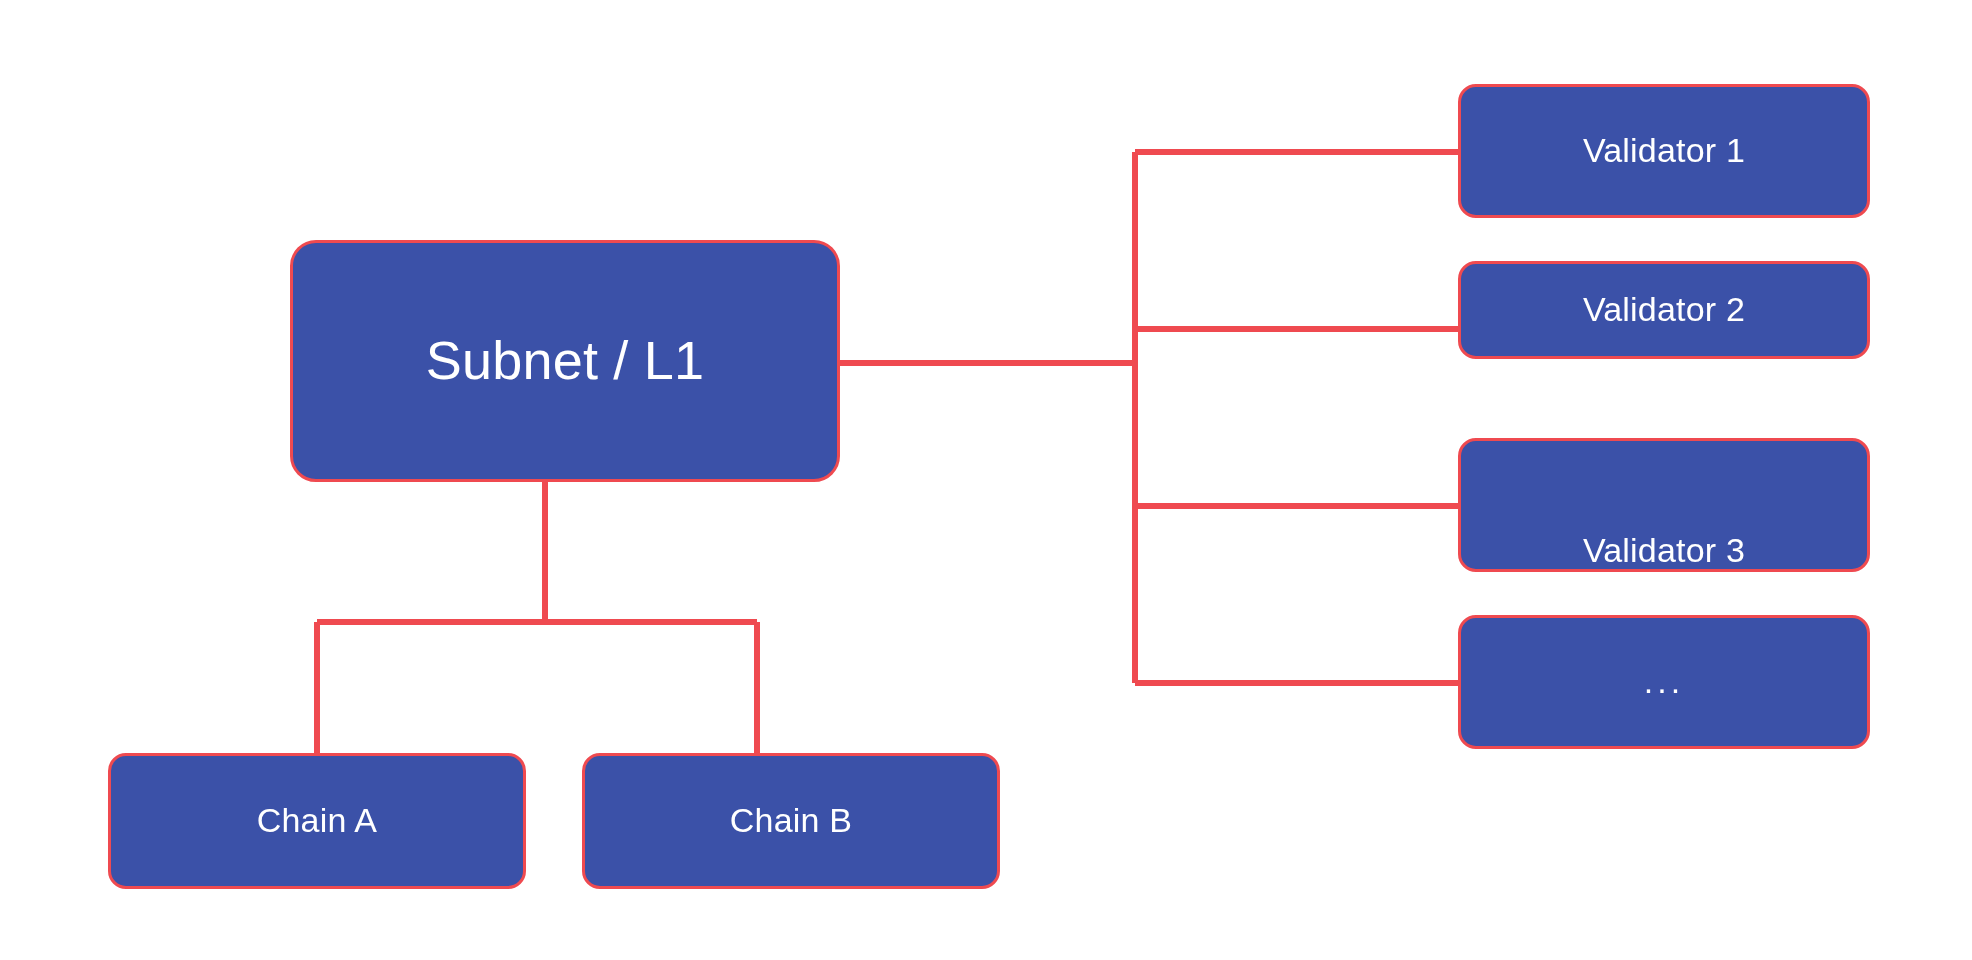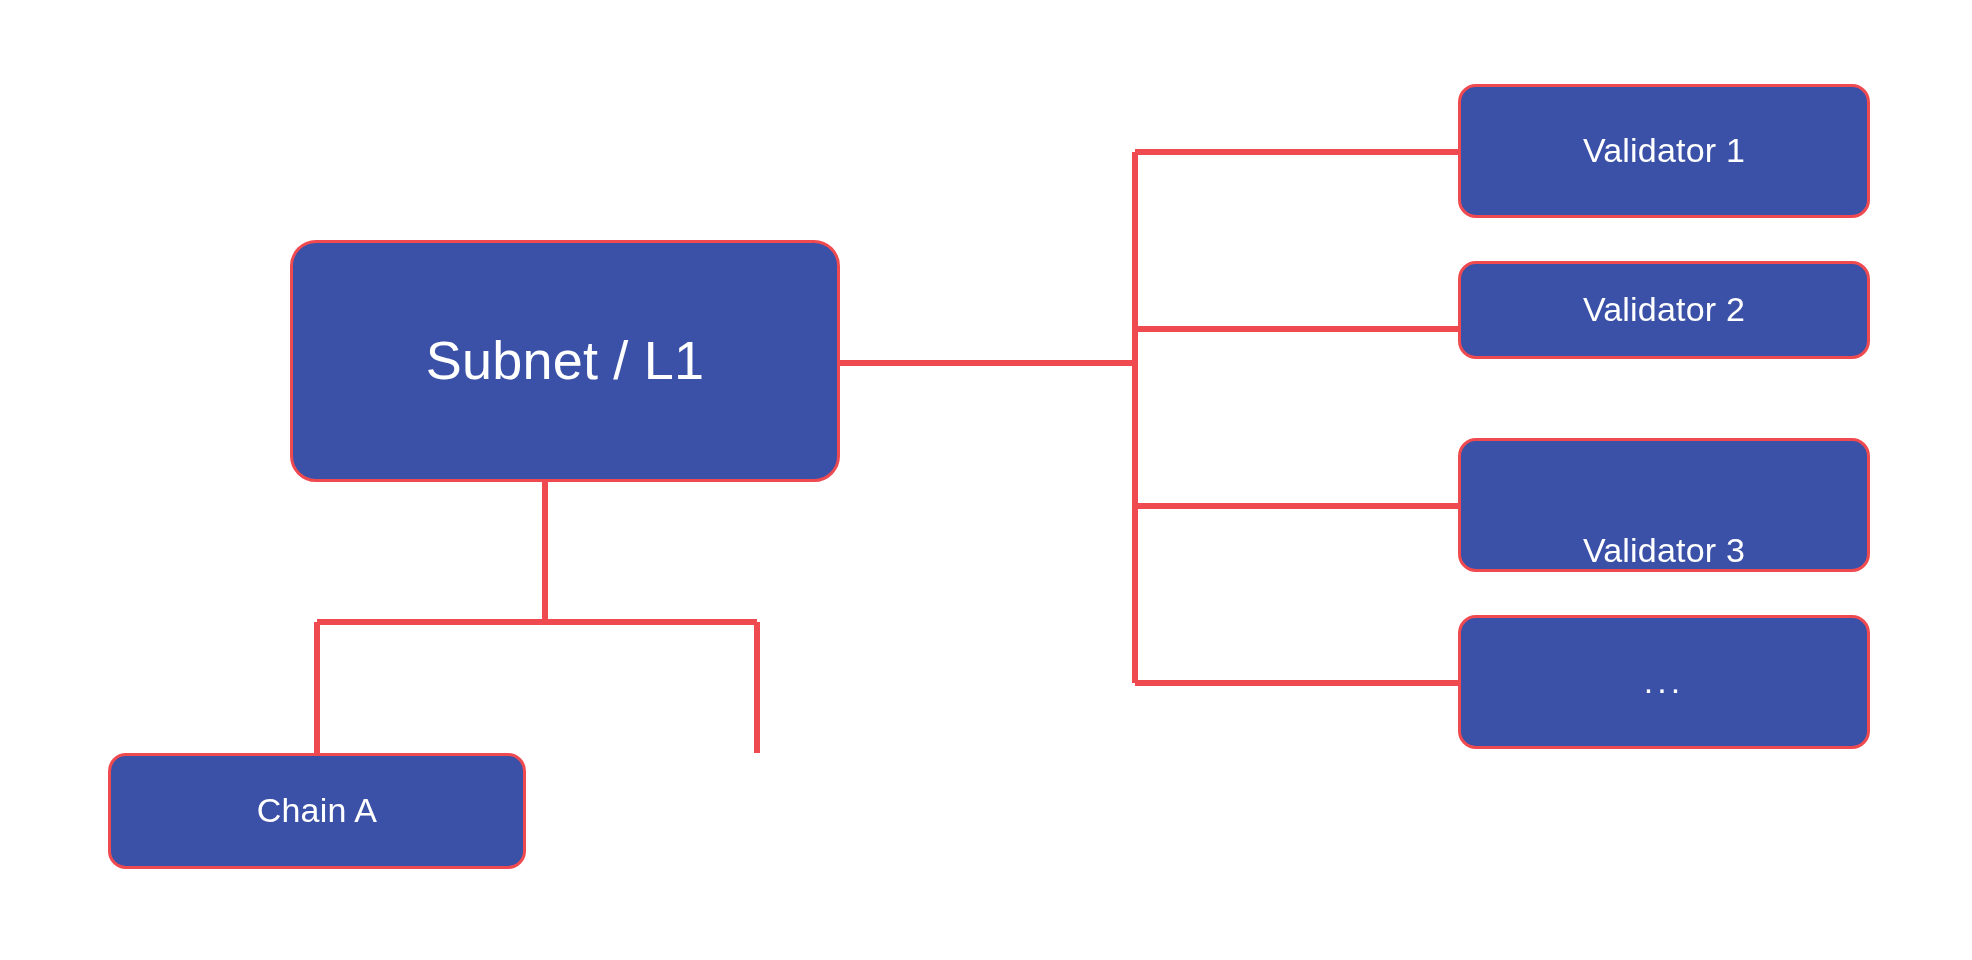--- a/index.html
+++ b/index.html
@@ -51,21 +51,21 @@
     height: 242px;
     border-radius: 26px;
     font-size: 54px;
     margin-left: 20px;
   }
   
   #node-chain-a {
     left: 108px;
     top: 753px;
     width: 418px;
-    height: 116px;
+    height: 136px;
     font-size: 34px;
   }
   #node-chain-b {
     left: 582px;
     top: 753px;
     width: 418px;
     height: 136px;
     font-size: 34px;
   }
   
@@ -127,20 +127,23 @@
   </svg>
 
   <div class="node" id="node-subnet">
     <span class="node-label">Subnet / L1</span>
   </div>
 
   <div class="node" id="node-chain-a">
     <span class="node-label">Chain A</span>
   </div>
 
+  <div class="node" id="node-chain-b">
+    <span class="node-label">Chain B</span>
+  </div>
 
   <div class="node" id="node-validator-1">
     <span class="node-label">Validator 1</span>
   </div>
 
   <div class="node" id="node-validator-2">
     <span class="node-label">Validator 2</span>
   </div>
 
   <div class="node" id="node-validator-3">

